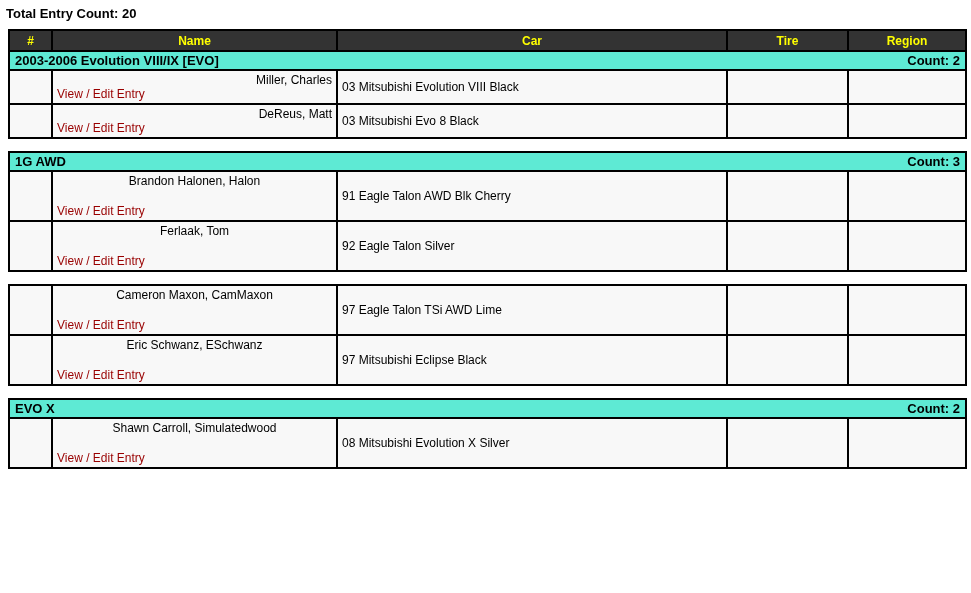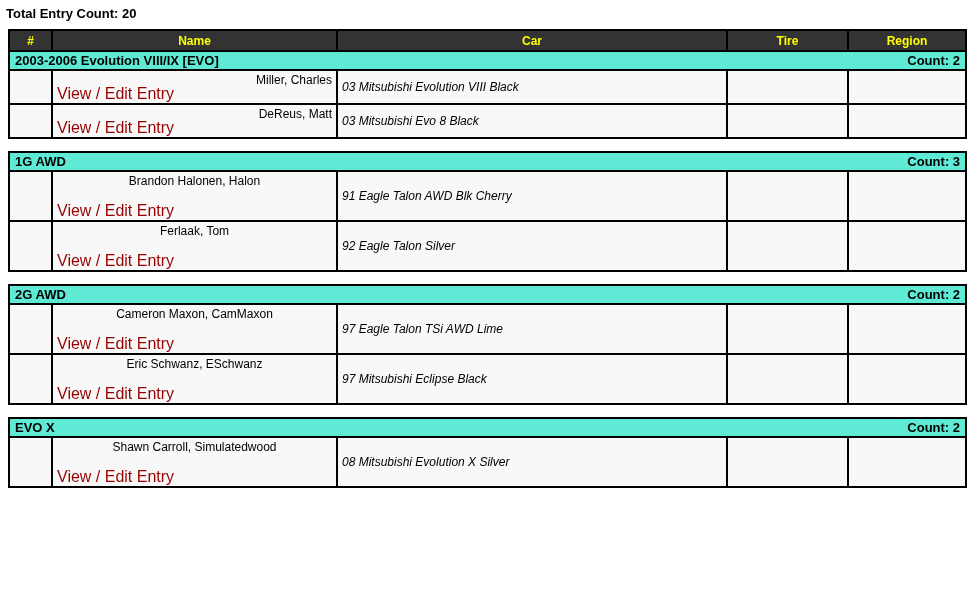--- a/index.html
+++ b/index.html
@@ -62,27 +62,27 @@
     display: flex;
     flex-direction: column;
     justify-content: space-between;
   }
   .short-rows .namewrap { min-height: 26px; text-align: right; }
   .tall-rows  .namewrap { min-height: 44px; text-align: center; }
   .entry-name { line-height: 14px; }
   a.view-edit {
     color: #990000;
     text-decoration: none;
-    font-size: 16px;
+    font-size: 12px;
     line-height: 14px;
     cursor: pointer;
     width: -moz-fit-content;
     width: fit-content;
   }
-  .car-text { line-height: 14px; font-style: italic; }
+  .car-text { line-height: 14px; }
 </style>
 </head>
 <body>
 
 <div class="page">
 
   <div class="page-title">Total Entry Count: 20</div>
 
   <table class="entries short-rows">
     <colgroup>
@@ -183,28 +183,20 @@
 
   <table class="entries tall-rows">
     <colgroup>
       <col style="width:43px">
         <col style="width:285px">
         <col style="width:390px">
         <col style="width:121px">
         <col style="width:118px">
     </colgroup>
     <tbody>
-      <tr class="group-row">
-        <td colspan="5">
-          <div class="group-wrap">
-            <span>2G AWD</span>
-            <span>Count: 2</span>
-          </div>
-        </td>
-      </tr>
       <tr class="entry-row">
         <td class="cell-num"></td>
         <td>
             <div class="namewrap">
           <span class="entry-name">Cameron Maxon, CamMaxon</span>
           <a class="view-edit" href="#">View / Edit Entry</a>
         </div>
           </td>
         <td><span class="car-text">97 Eagle Talon TSi AWD Lime</span></td>
         <td></td>

